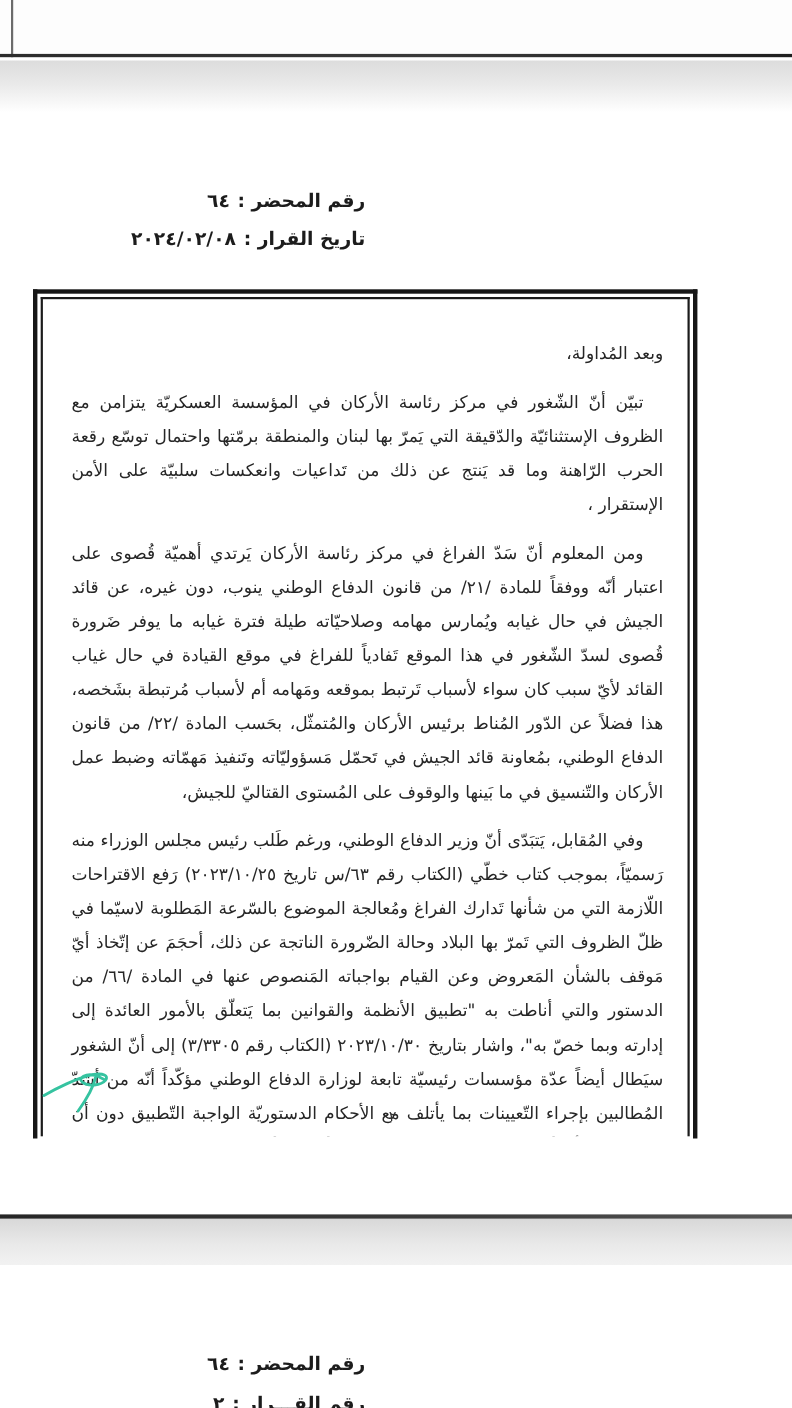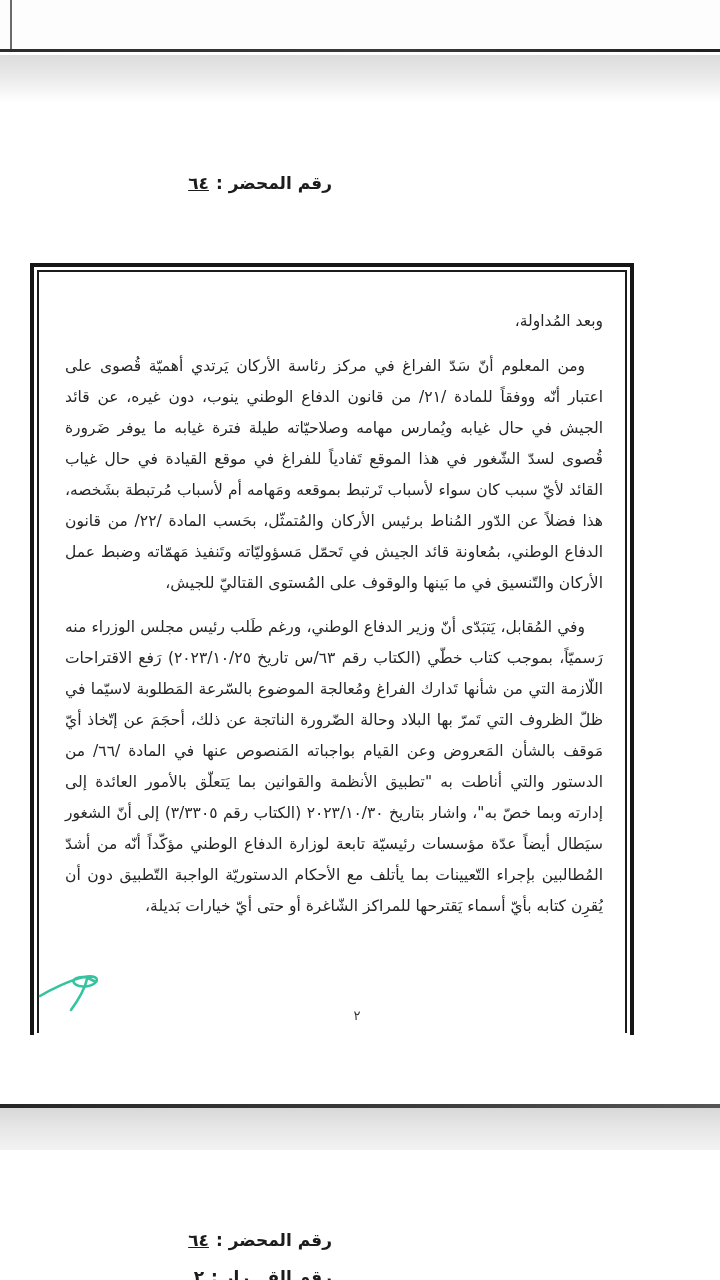--- a/index.html
+++ b/index.html
@@ -22,21 +22,21 @@
   .gap-bottom{left:0;top:1108px;width:720px;height:42px;
     background:linear-gradient(#d8d8d8 0%,#e9e9e9 55%,#f2f2f2 100%);}
   .page2-bottom-edge{left:0;top:1104px;width:720px;height:4px;
     background:linear-gradient(to right,#262626 0%,#3c3c3c 60%,#555555 100%);}
 
   
   .ref-block{direction:rtl;text-align:right;color:#1c1c1c;font-weight:bold;
     font-size:17px;line-height:35px;white-space:nowrap;}
   .doc-header{right:388px;top:166px;}
   .doc-footer{right:388px;top:1222px;line-height:37px;}
-  .ref-val{margin-inline-start:7px;text-decoration:underline;}
+  .ref-val{margin-inline-start:7px;}
 
   
   .frame{left:30px;top:263px;width:604px;height:772px;
     border:4px solid #161616;border-bottom:none;box-sizing:border-box;background:transparent;}
   .frame-inner{margin:3px 3px 0 3px;border:2px solid #1b1b1b;border-bottom:none;
     height:763px;box-sizing:border-box;overflow:hidden;}
   .content{direction:rtl;text-align:justify;color:#262626;
     font-size:15.5px;line-height:31px;
     padding:34px 22px 0 26px;}
   .content p{margin:0 0 13px 0;}
@@ -56,26 +56,28 @@
 
 <div class="abs prev-strip">
   <div class="v-edge"></div>
   <div class="h-edge"></div>
 </div>
 
 <div class="abs gap-top"></div>
 
 <div class="abs ref-block doc-header">
   <div><span>رقم المحضر :</span><span class="ref-val">٦٤</span></div>
+  <div><span>تاريخ القرار :</span><span class="ref-val">٢٠٢٤/٠٢/٠٨</span></div>
 </div>
 
 <div class="abs frame">
   <div class="frame-inner">
     <div class="content">
       <p class="intro">وبعد المُداولة،</p>
+      <p class="body-par">تبيّن أنّ الشّغور في مركز رئاسة الأركان في المؤسسة العسكريّة يتزامن مع الظروف الإستثنائيّة والدّقيقة التي يَمرّ بها لبنان والمنطقة برمّتها واحتمال توسّع رقعة الحرب الرّاهنة وما قد يَنتج عن ذلك من تَداعيات وانعكسات سلبيّة على الأمن الإستقرار ،</p>
       <p class="body-par">ومن المعلوم أنّ سَدّ الفراغ في مركز رئاسة الأركان يَرتدي أهميّة قُصوى على اعتبار أنّه ووفقاً للمادة /٢١/ من قانون الدفاع الوطني ينوب، دون غيره، عن قائد الجيش في حال غيابه ويُمارس مهامه وصلاحيّاته طيلة فترة غيابه ما يوفر ضَرورة قُصوى لسدّ الشّغور في هذا الموقع تَفادياً للفراغ في موقع القيادة في حال غياب القائد لأيّ سبب كان سواء لأسباب تَرتبط بموقعه ومَهامه أم لأسباب مُرتبطة بشَخصه، هذا فضلاً عن الدّور المُناط برئيس الأركان والمُتمثّل، بحَسب المادة /٢٢/ من قانون الدفاع الوطني، بمُعاونة قائد الجيش في تَحمّل مَسؤوليّاته وتَنفيذ مَهمّاته وضبط عمل الأركان والتّنسيق في ما بَينها والوقوف على المُستوى القتاليّ للجيش،</p>
       <p class="body-par">وفي المُقابل، يَتبَدّى أنّ وزير الدفاع الوطني، ورغم طَلب رئيس مجلس الوزراء منه رَسميّاً، بموجب كتاب خطّي (الكتاب رقم ٦٣/س تاريخ ٢٠٢٣/١٠/٢٥) رَفع الاقتراحات اللّازمة التي من شأنها تَدارك الفراغ ومُعالجة الموضوع بالسّرعة المَطلوبة لاسيّما في ظلّ الظروف التي تَمرّ بها البلاد وحالة الضّرورة الناتجة عن ذلك، أحجَمَ عن إتّخاذ أيّ مَوقف بالشأن المَعروض وعن القيام بواجباته المَنصوص عنها في المادة /٦٦/ من الدستور والتي أناطت به "تطبيق الأنظمة والقوانين بما يَتعلّق بالأمور العائدة إلى إدارته وبما خصّ به"، واشار بتاريخ ٢٠٢٣/١٠/٣٠ (الكتاب رقم ٣/٣٣٠٥) إلى أنّ الشغور سيَطال أيضاً عدّة مؤسسات رئيسيّة تابعة لوزارة الدفاع الوطني مؤكّداً أنّه من أشدّ المُطالبين بإجراء التّعيينات بما يأتلف مع الأحكام الدستوريّة الواجبة التّطبيق دون أن يُقرِن كتابه بأيّ أسماء يَقترحها للمراكز الشّاغرة أو حتى أيّ خيارات بَديلة،</p>
     </div>
   </div>
 </div>
 
 <svg class="abs signature" width="72" height="50" viewBox="0 0 72 50">
   <path d="M4 30 C 14 24, 34 14, 48 11 C 58 9, 63 12, 60 16 C 56 21, 44 22, 39 18 C 34 14, 42 9, 52 12 L 60 16 M 51 13 C 49 22, 43 33, 35 44" fill="none" stroke="#35c3a0" stroke-width="2.6" stroke-linecap="round"></path>
 </svg>
 

